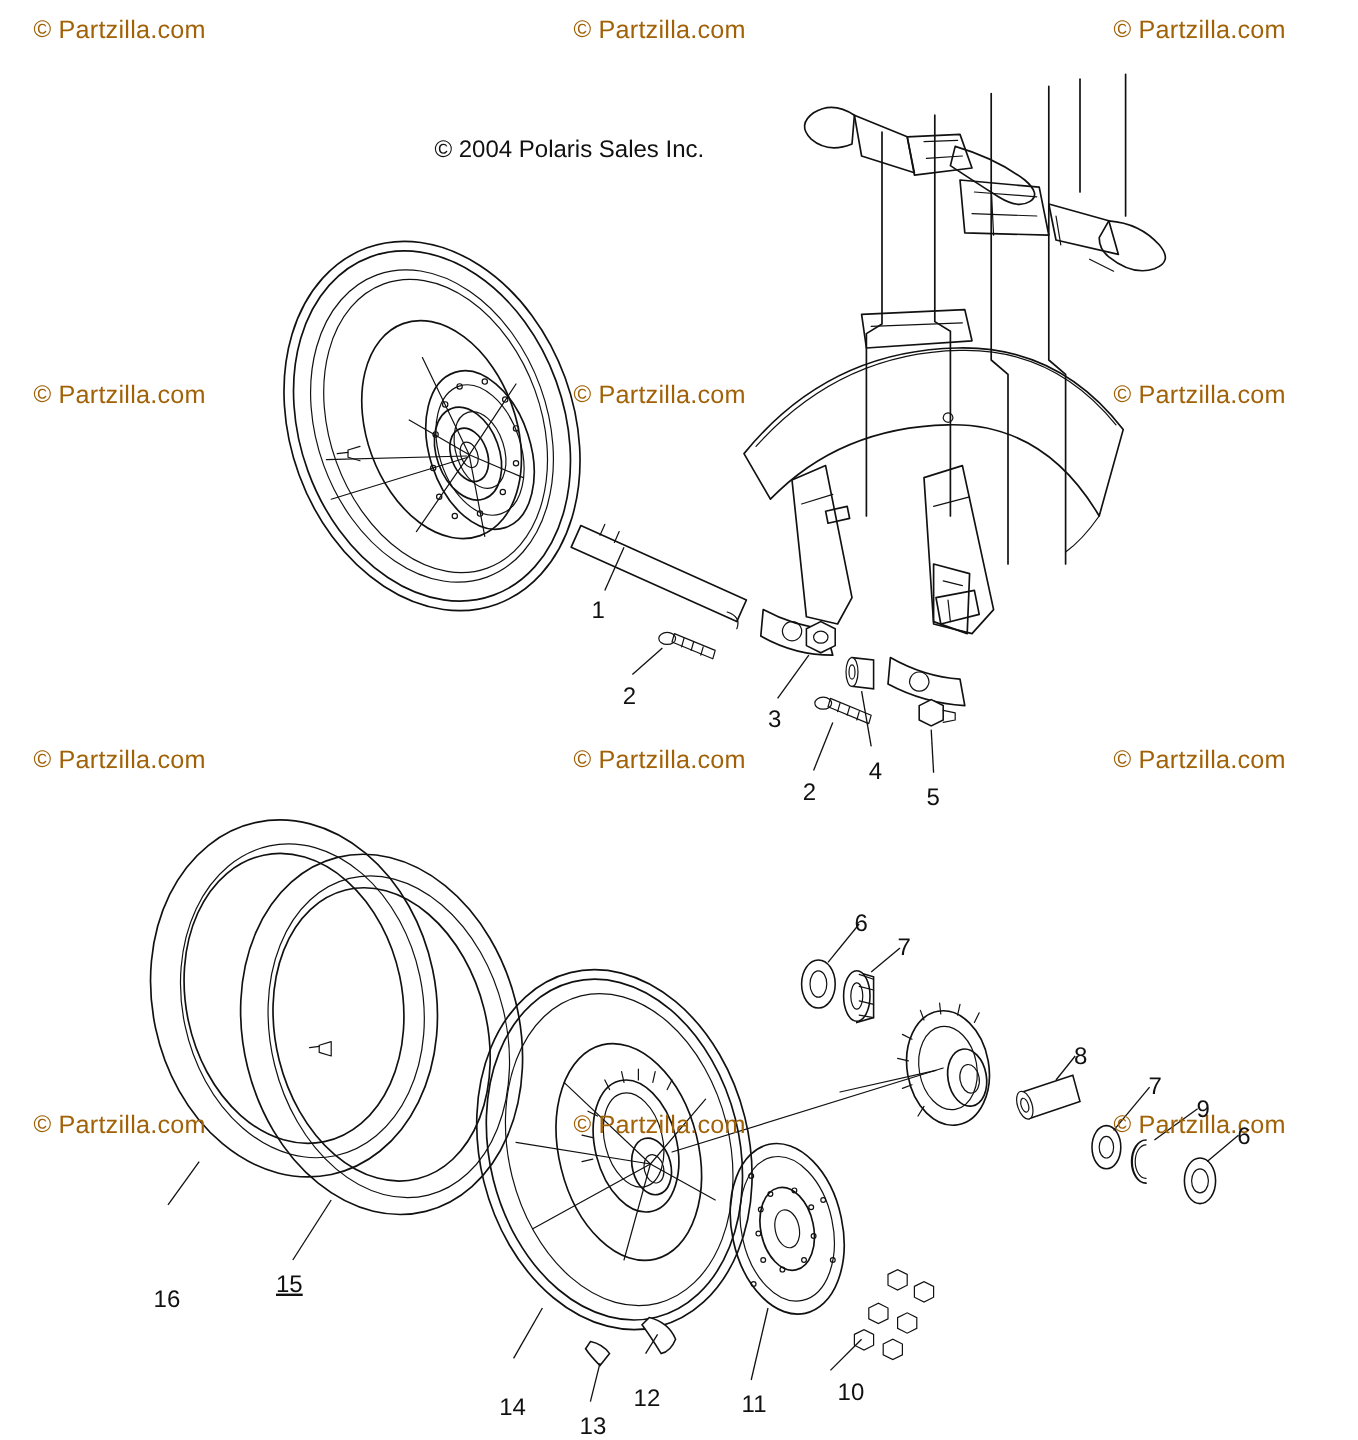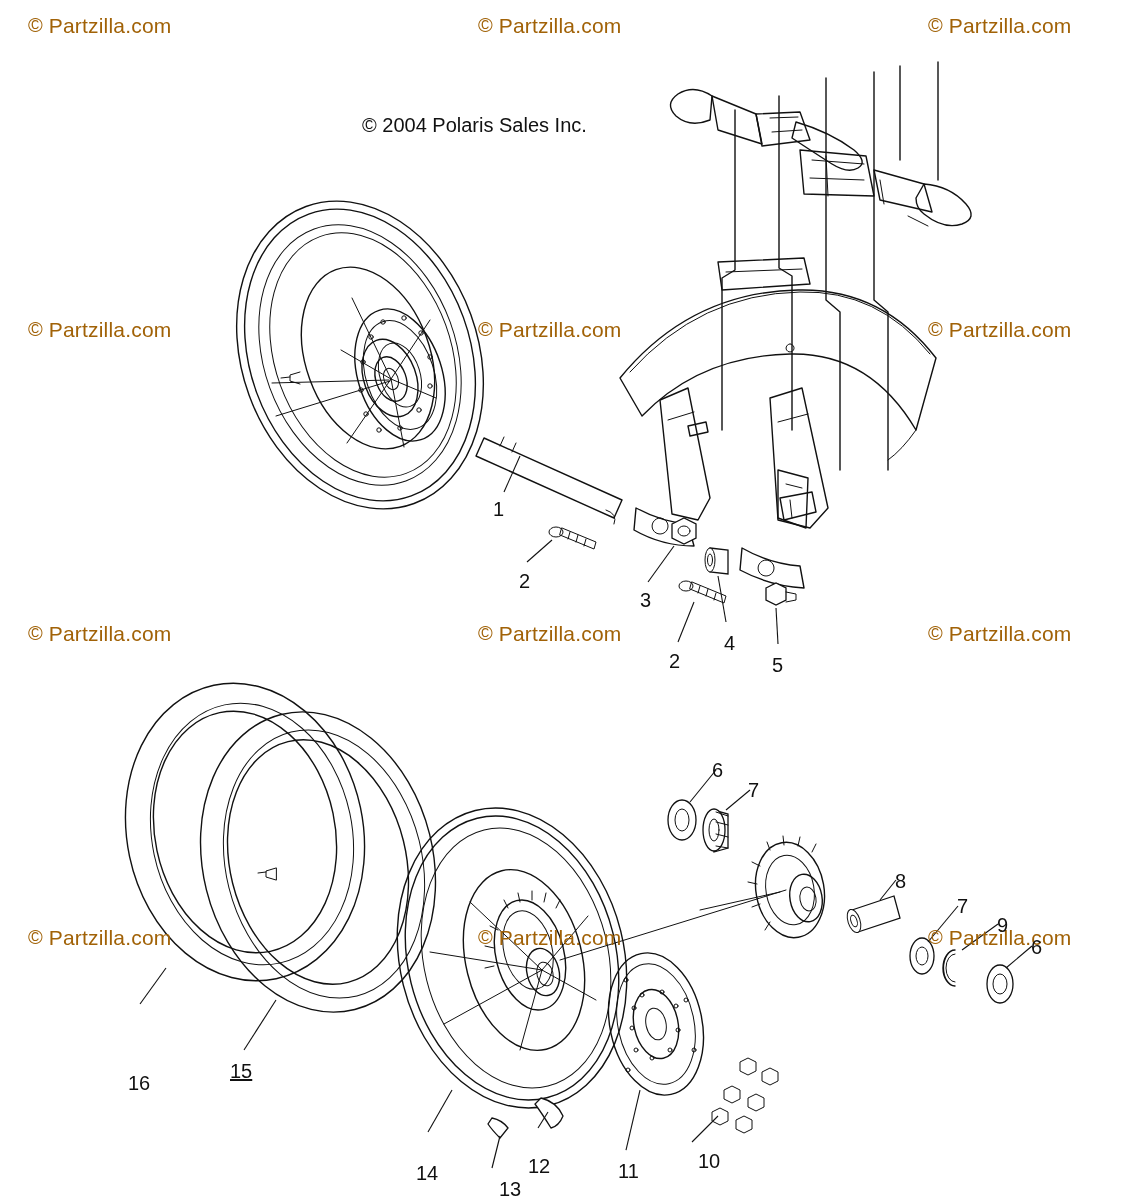--- a/index.html
+++ b/index.html
@@ -395,19 +395,19 @@
       <div class="callout" style="left: 772px; top: 654px;">5</div>
       <div class="callout" style="left: 712px; top: 759px;">6</div>
       <div class="callout" style="left: 748px; top: 779px;">7</div>
       <div class="callout" style="left: 895px; top: 870px;">8</div>
       <div class="callout" style="left: 957px; top: 895px;">7</div>
       <div class="callout" style="left: 997px; top: 914px;">9</div>
       <div class="callout" style="left: 1031px; top: 936px;">6</div>
       <div class="callout" style="left: 128px; top: 1072px;">16</div>
       <div class="callout" style="left: 230px; top: 1060px; text-decoration: underline;">15</div>
       <div class="callout" style="left: 416px; top: 1140px; margin-top: 22px;">14</div>
-      <div class="callout" style="left: 483px; top: 1178px; margin-left: 16px;">13</div>
+      <div class="callout" style="left: 483px; top: 1178px;">13</div>
       <div class="callout" style="left: 528px; top: 1138px; margin-top: 17px;">12</div>
       <div class="callout" style="left: 618px; top: 1160px; text-align: center;">11</div>
       <div class="callout" style="left: 682px; top: 1150px; margin-left: 16px;">10</div>
     </div>
 
 </div>
 
 </body></html>

